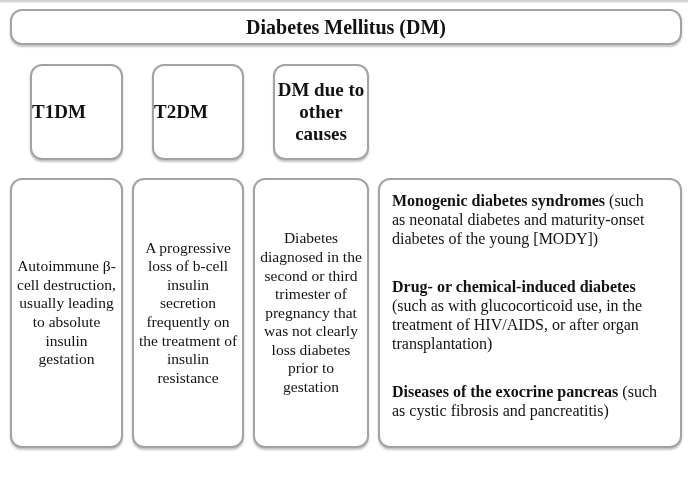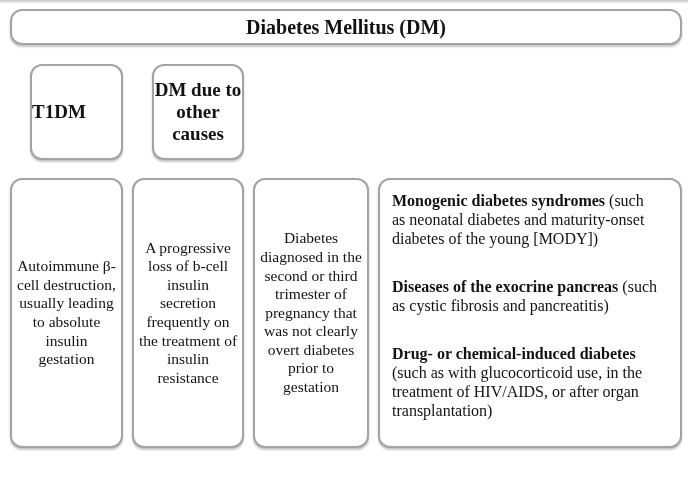--- a/index.html
+++ b/index.html
@@ -72,34 +72,37 @@
 
   <div class="box title-box">
     <span>Diabetes Mellitus (DM)</span>
   </div>
 
   <div class="row row-headers">
     <div class="box">
       <span>T1DM</span>
     </div>
     <div class="box">
+      <span>T2DM</span>
+    </div>
+    <div class="box">
       <span>DM due to other causes</span>
     </div>
   </div>
 
   <div class="row row-desc">
     <div class="box desc-narrow">
       <span>Autoimmune β-cell destruction, usually leading to absolute insulin gestation</span>
     </div>
     <div class="box desc-narrow">
       <span>A progressive loss of b-cell insulin secretion frequently on the treatment of insulin resistance</span>
     </div>
     <div class="box desc-narrow">
-      <span>Diabetes diagnosed in the second or third trimester of pregnancy that was not clearly overt diabetes prior to gestation</span>
+      <span>Diabetes diagnosed in the second or third trimester of pregnancy that was not clearly loss diabetes prior to gestation</span>
     </div>
     <div class="box desc-wide">
       <p><span class="lead">Monogenic diabetes syndromes</span><span> (such as neonatal diabetes and maturity-onset diabetes of the young [MODY])</span></p>
+      <p><span class="lead">Drug- or chemical-induced diabetes</span><span> (such as with glucocorticoid use, in the treatment of HIV/AIDS, or after organ transplantation)</span></p>
       <p><span class="lead">Diseases of the exocrine pancreas</span><span> (such as cystic fibrosis and pancreatitis)</span></p>
-      <p><span class="lead">Drug- or chemical-induced diabetes</span><span> (such as with glucocorticoid use, in the treatment of HIV/AIDS, or after organ transplantation)</span></p>
     </div>
   </div>
 
 </div>
 
 </body></html>

